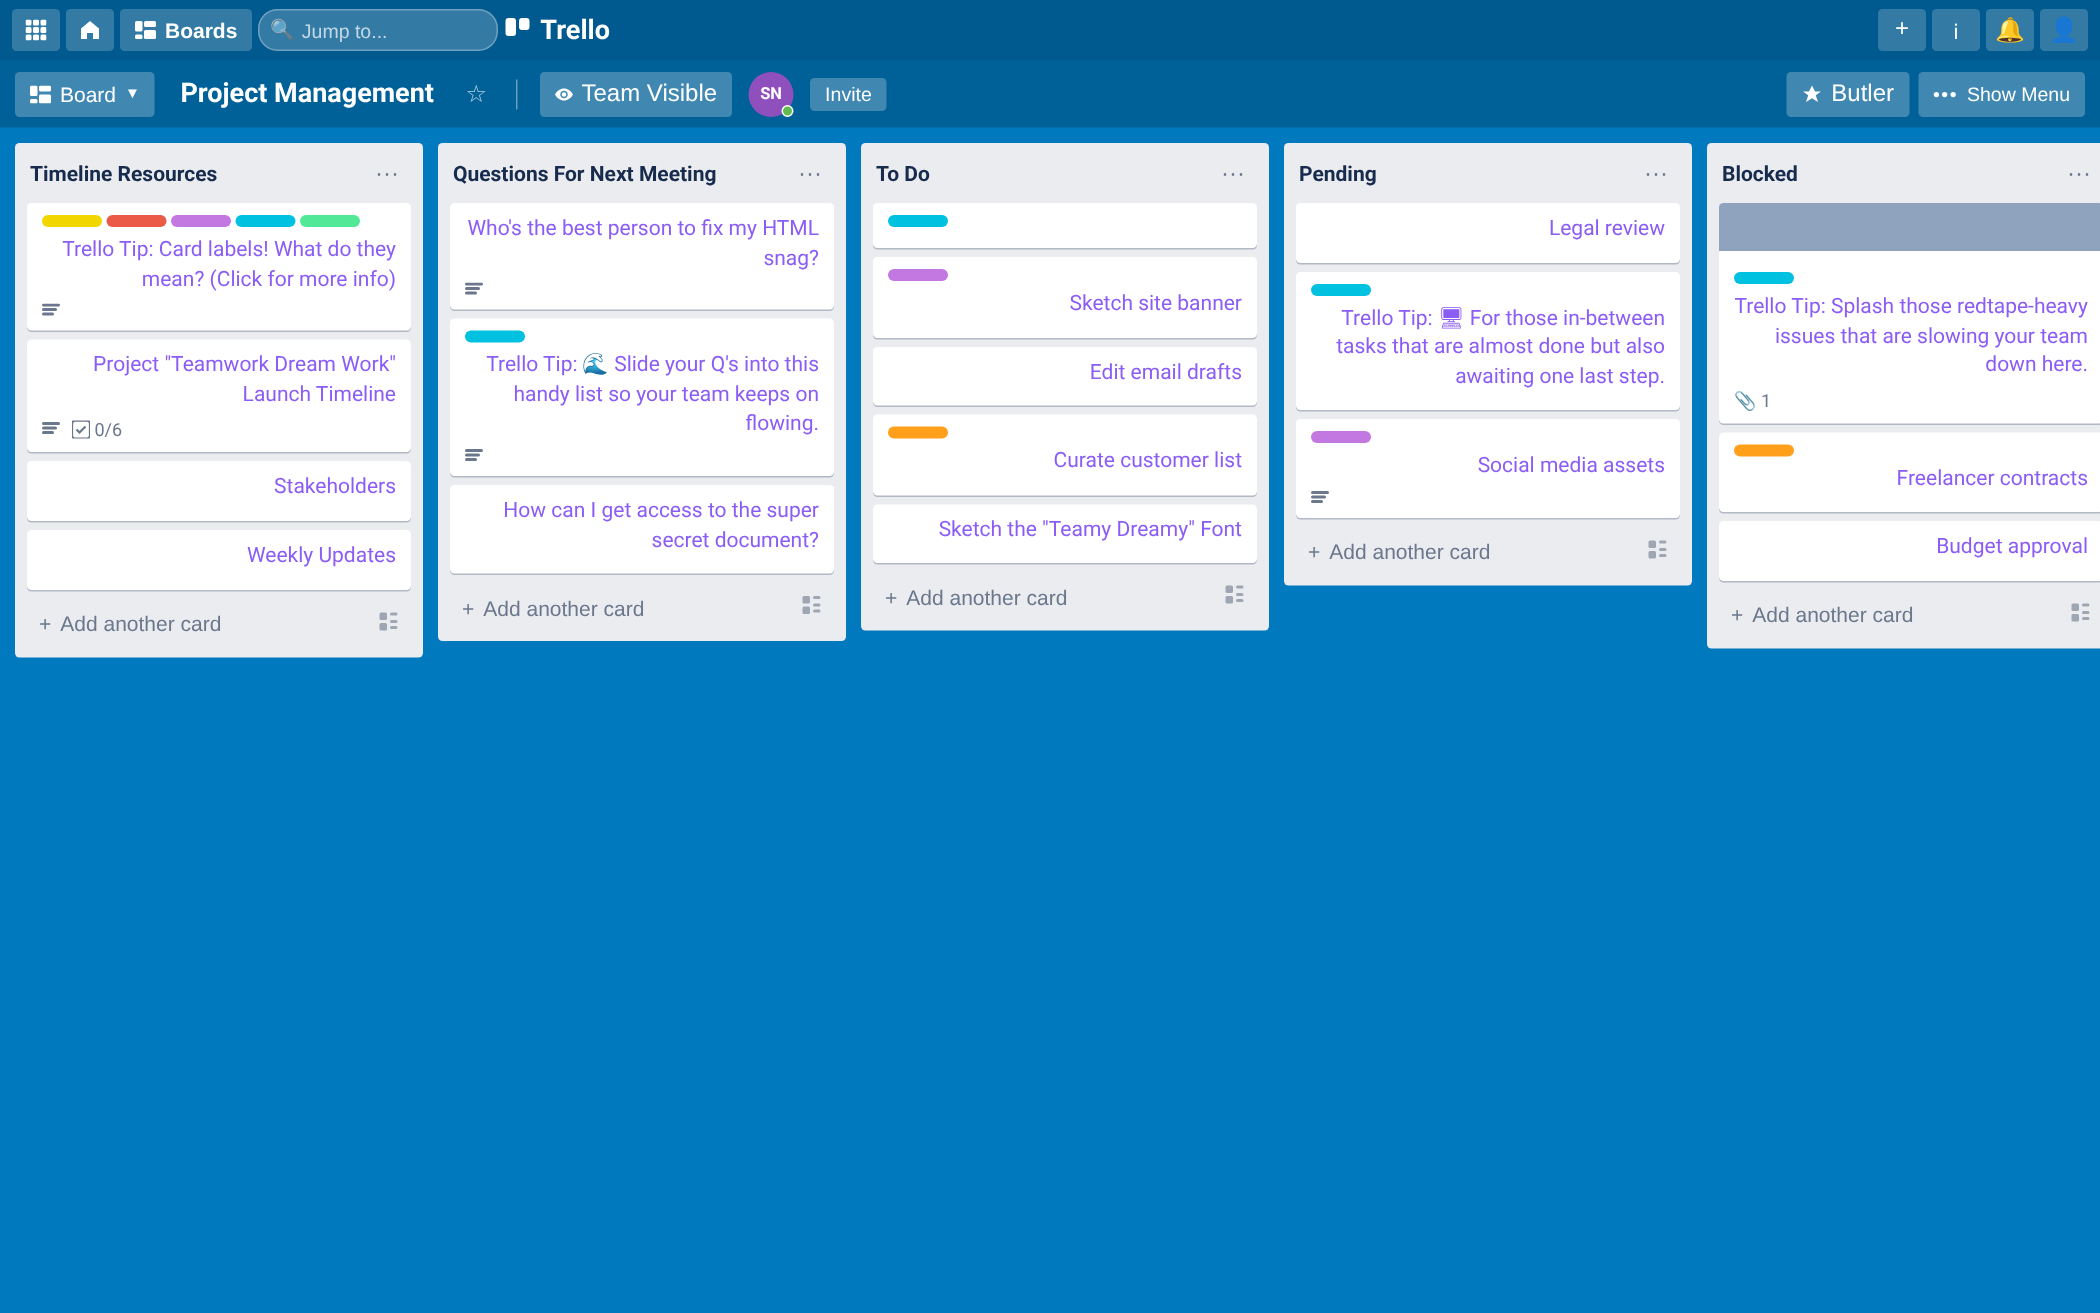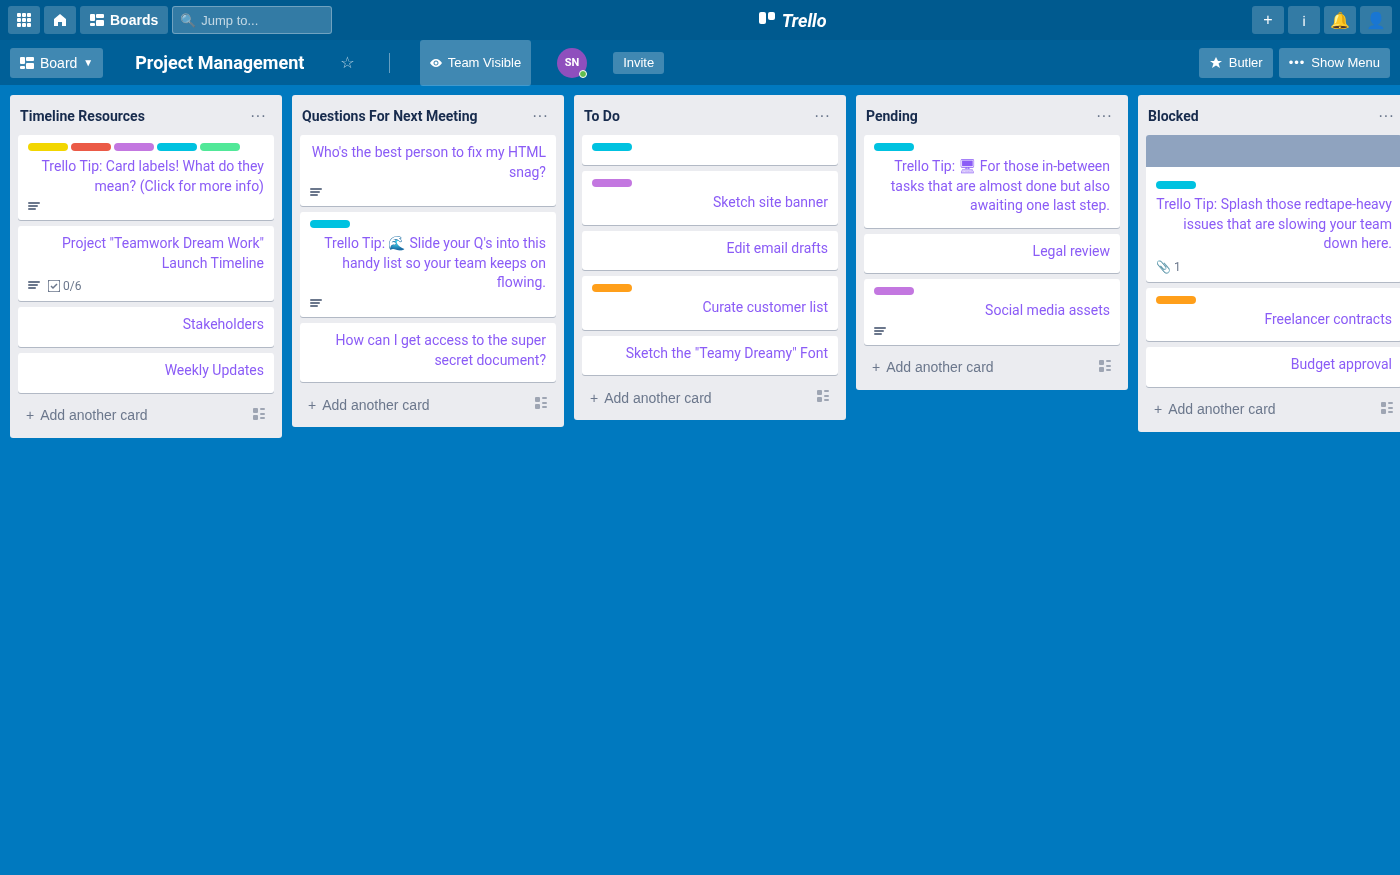--- a/index.html
+++ b/index.html
@@ -37,43 +37,43 @@
       cursor: pointer;
       display: flex;
       align-items: center;
       gap: 6px;
       font-size: 14px;
       font-weight: 600;
     }
     .nav-search {
       background: rgba(255,255,255,0.2);
       border: 1px solid rgba(255,255,255,0.3);
-      border-radius: 3px;
+      border-radius: 13px;
       color: #000000;
       height: 28px;
       padding: 0 20px 0 28px;
       font-size: 13px;
       width: 160px;
       position: relative;
     }
     .nav-search::placeholder { color: rgba(255,255,255,0.7); }
     .search-wrap { position: relative; display: flex; align-items: center; }
     .search-icon-inner { position: absolute; left: 8px; color: rgba(255,255,255,0.7); font-size: 13px; pointer-events: none; }
-    .nav-center { flex: 1; display: flex; justify-content: center; align-items: center; gap: 6px; font-style: italic; }
+    .nav-center { flex: 1; display: flex; align-items: center; gap: 6px; }
     .nav-logo { color: white; font-size: 18px; font-weight: 700; display: flex; align-items: center; gap: 6px; }
     .nav-right { display: flex; align-items: center; gap: 4px; }
 
     
     .board-nav {
       background: rgba(0,0,0,0.2);
       height: 45px;
       display: flex;
       align-items: center;
       padding: 0 10px;
-      gap: 26px;
+      gap: 11px;
     }
     .board-btn {
       background: rgba(255,255,255,0.25);
       border: none;
       border-radius: 3px;
       color: white;
       height: 30px;
       padding: 0 10px;
       cursor: pointer;
       display: flex;
@@ -120,27 +120,27 @@
       border-radius: 2px;
       font-size: 10px;
       padding: 1px 4px;
       font-weight: 700;
     }
     .visibility-btn {
       background: rgba(255,255,255,0.25);
       border: none;
       border-radius: 3px;
       color: white;
-      height: 46px;
+      height: 30px;
       padding: 0 10px;
       cursor: pointer;
       display: flex;
       align-items: center;
       gap: 6px;
-      font-size: 13px;
+      font-size: 16px;
     }
     .avatar {
       width: 30px;
       height: 30px;
       border-radius: 50%;
       background: #8f4fbd;
       color: white;
       font-size: 11px;
       font-weight: 700;
       display: flex;
@@ -174,21 +174,21 @@
       background: rgba(255,255,255,0.25);
       border: none;
       border-radius: 3px;
       color: white;
       height: 30px;
       padding: 0 10px;
       cursor: pointer;
       display: flex;
       align-items: center;
       gap: 6px;
-      font-size: 13px;
+      font-size: 16px;
     }
     .show-menu-btn {
       background: rgba(255,255,255,0.25);
       border: none;
       border-radius: 3px;
       color: white;
       height: 30px;
       padding: 0 10px;
       cursor: pointer;
       display: flex;
@@ -572,27 +572,27 @@
       </svg>
     </span>
   </button>
     </div>
     <div class="list">
       <div class="list-header">
     <span class="list-title">Pending</span>
     <button class="list-menu-btn">···</button>
   </div>
       <div class="card">
+        <p class="card-text">Legal review</p>
+      </div>
+      <div class="card">
         <div class="card-label-row">
           <span class="card-label" style="background:#00c2e0;"></span>
         </div>
         <p class="card-text">Trello Tip: 🖥 For those in-between tasks that are almost done but also awaiting one last step.</p>
-      </div>
-      <div class="card">
-        <p class="card-text">Legal review</p>
       </div>
       <div class="card">
         <div class="card-label-row">
           <span class="card-label" style="background:#c377e0;"></span>
         </div>
         <p class="card-text">Social media assets</p>
         <div class="card-meta">
           <span class="card-meta-item">
           <svg width="12" height="10" viewBox="0 0 12 10" fill="#6b778c">
               <rect x="0" y="0" width="12" height="2" rx="1"></rect>

